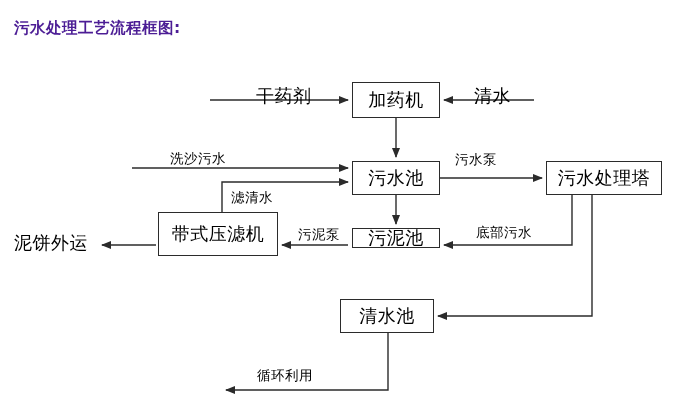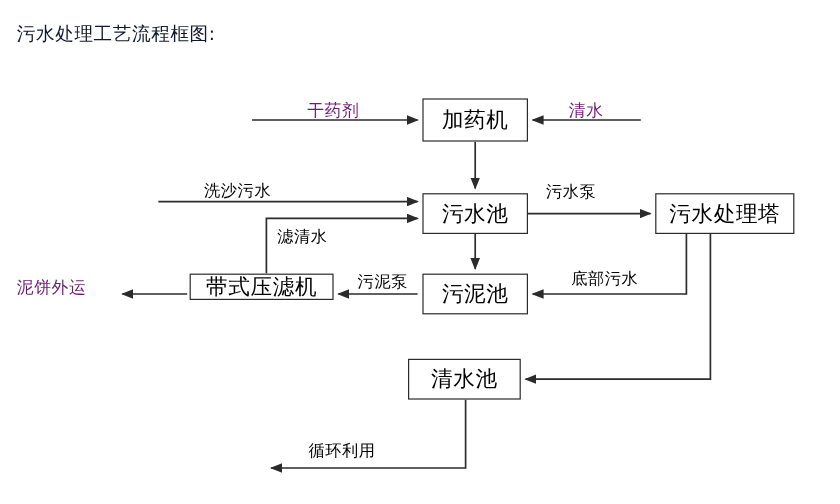--- a/index.html
+++ b/index.html
@@ -19,22 +19,22 @@
     left: 0;
     top: 0;
     width: 700px;
     height: 420px;
   }
   .page-title {
     position: absolute;
     left: 14px;
     top: 18px;
     font-size: 15.5px;
-    font-weight: normal;
-    color: #0f172a;
+    font-weight: bold;
+    color: #4c1d95;
     letter-spacing: 0.5px;
     white-space: nowrap;
   }
   svg.wires {
     position: absolute;
     left: 0;
     top: 0;
     width: 700px;
     height: 420px;
     pointer-events: none;
@@ -55,22 +55,22 @@
   .edge-label {
     position: absolute;
     font-size: 13.5px;
     color: #000000;
     white-space: nowrap;
     letter-spacing: 0.5px;
     background: transparent;
   }
   .terminal-label {
     position: absolute;
-    font-size: 14px;
-    color: #701a75;
+    font-size: 18px;
+    color: #000000;
     white-space: nowrap;
     letter-spacing: 0.5px;
   }
 </style>
 </head>
 <body>
 
 <div id="diagram-root">
 
   <div class="page-title">污水处理工艺流程框图:</div>
@@ -117,17 +117,17 @@
   <div class="edge-label" style="left:170px; top:150px;">洗沙污水</div>
   <div class="edge-label" style="left:231px; top:189px;">滤清水</div>
   <div class="edge-label" style="left:455px; top:151px;">污水泵</div>
   <div class="edge-label" style="left:298px; top:226px;">污泥泵</div>
   <div class="edge-label" style="left:476px; top:224px;">底部污水</div>
   <div class="edge-label" style="left:257px; top:367px;">循环利用</div>
 
   <div class="node-box" style="left:352px; top:82px; width:88px; height:36px;">加药机</div>
   <div class="node-box" style="left:352px; top:161px; width:88px; height:34px;">污水池</div>
   <div class="node-box" style="left:546px; top:161px; width:116px; height:34px;">污水处理塔</div>
-  <div class="node-box" style="left:158px; top:228px; width:120px; height:22px;">带式压滤机</div>
-  <div class="node-box" style="left:352px; top:228px; width:88px; height:34px;">污泥池</div>
+  <div class="node-box" style="left:158px; top:212px; width:120px; height:44px;">带式压滤机</div>
+  <div class="node-box" style="left:352px; top:228px; width:88px; height:20px;">污泥池</div>
   <div class="node-box" style="left:340px; top:299px; width:94px; height:34px;">清水池</div>
 
 </div>
 
 </body></html>

